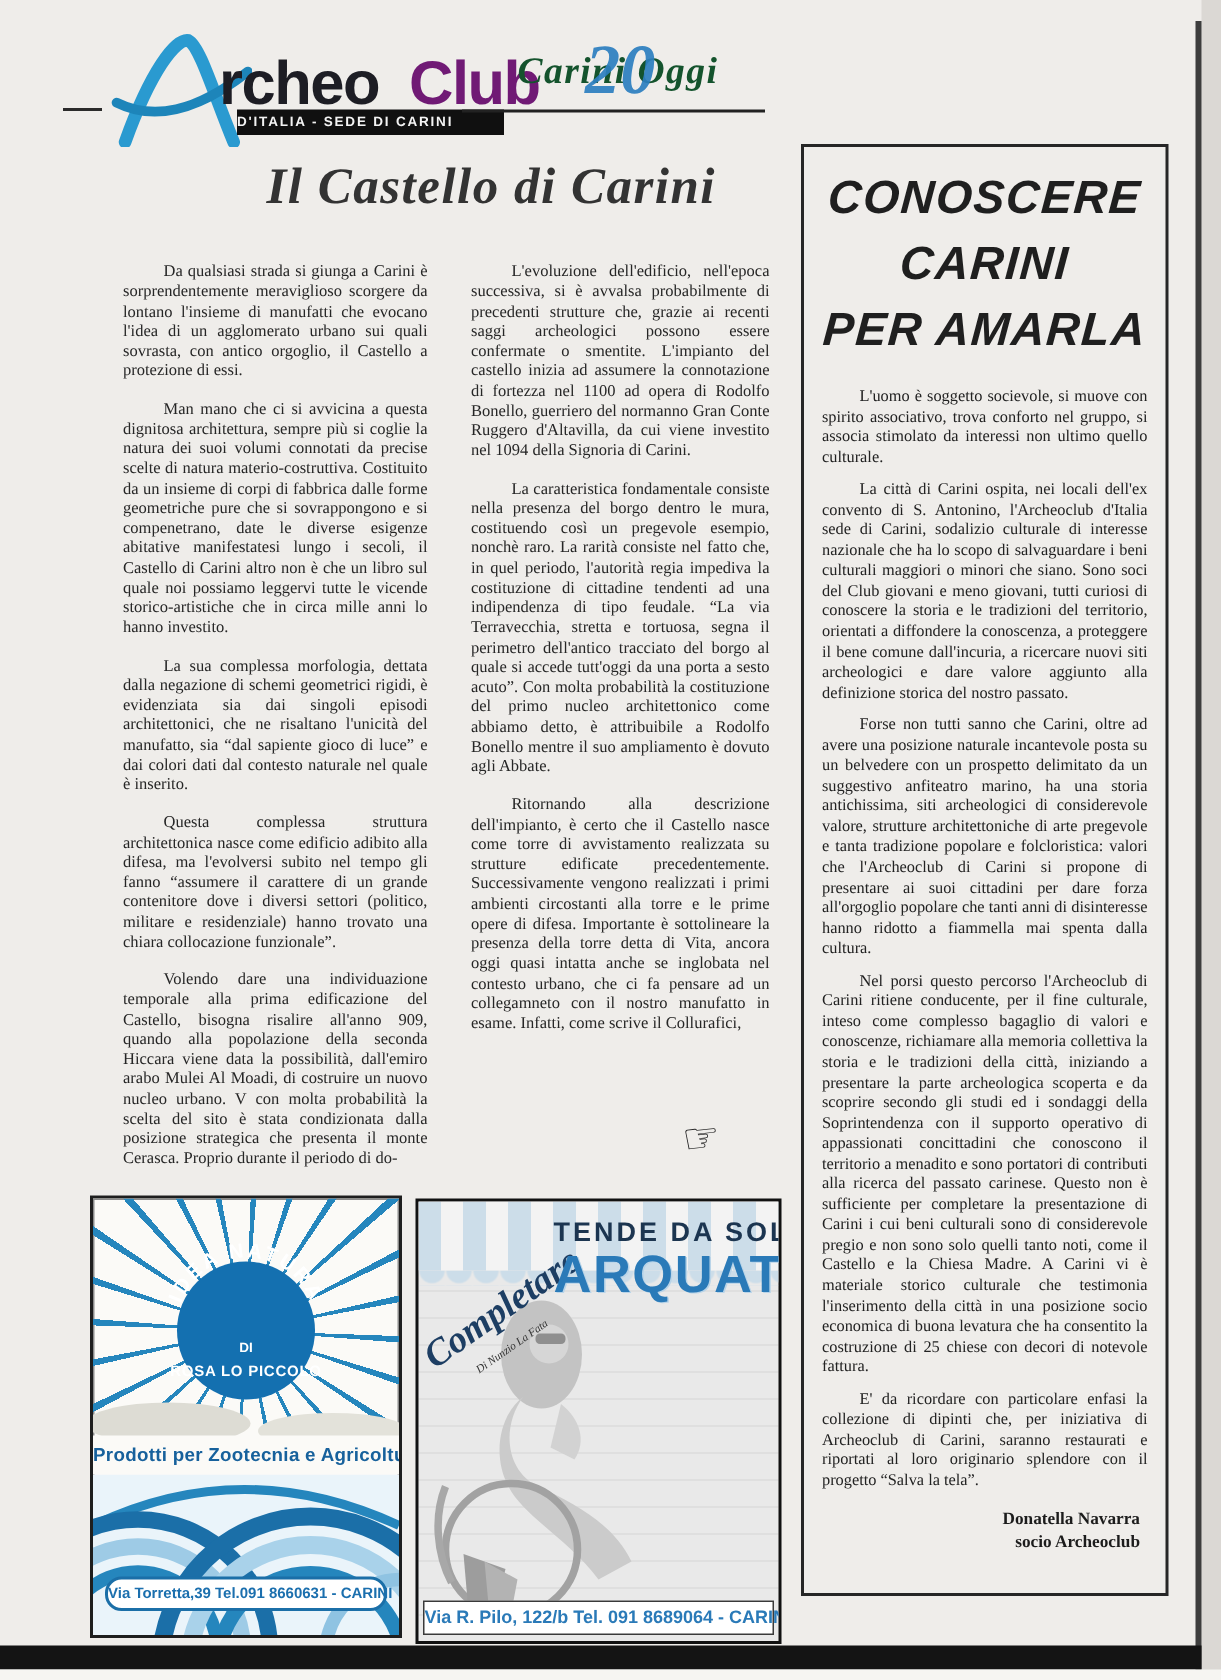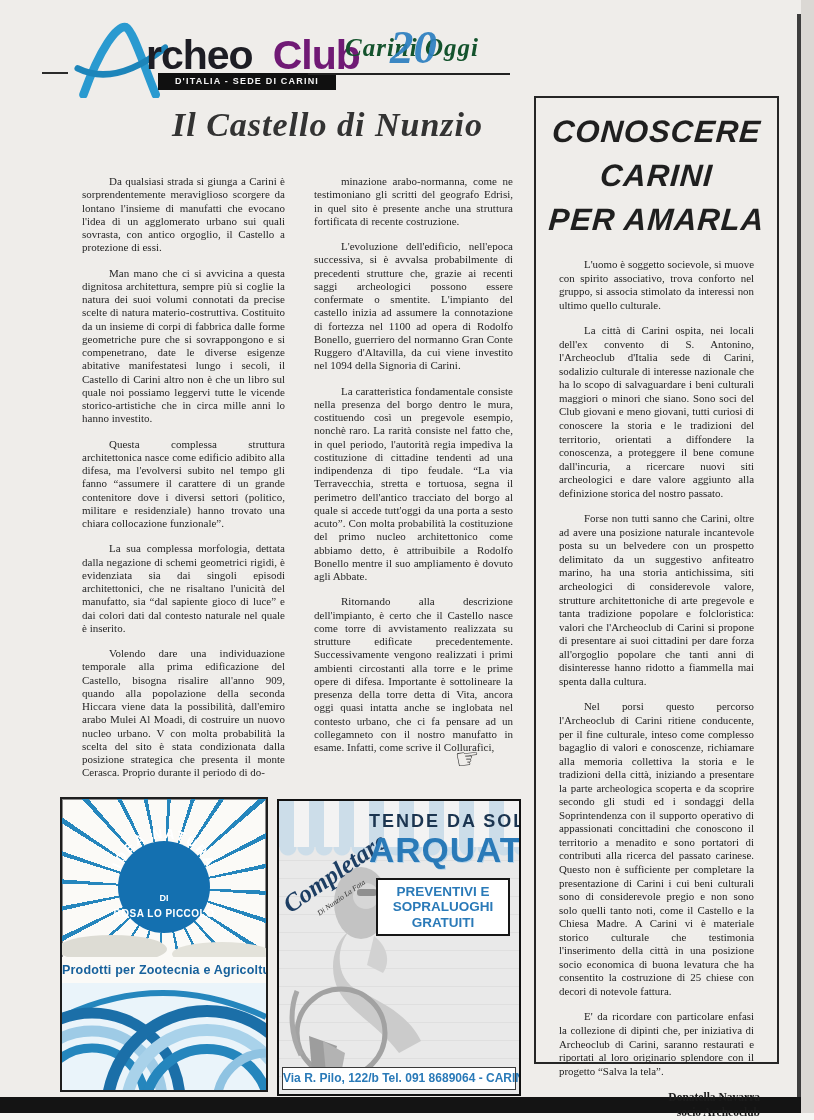--- a/index.html
+++ b/index.html
@@ -12,42 +12,42 @@
   #bottom-bar{left:0;top:1097px;width:801px;height:16px;background:#141414;}
   #below-bar{left:0;top:1113px;width:814px;height:7px;background:#f6f5f2;}
   
   #left-rule{left:42px;top:72px;width:26px;height:2px;background:#2b2b2b;}
   #archeo-a{left:74px;top:20px;width:94px;height:78px;}
   #logo-text{left:146px;top:32px;font-family:"Liberation Sans",sans-serif;font-weight:bold;
              font-size:41px;letter-spacing:-1px;color:#1d1d24;white-space:nowrap;}
   #logo-text .club{color:#701a75;margin-left:20px;}
   #logo-banner{left:158px;top:73px;width:178px;height:17px;background:#101010;color:#f3f3f3;
                font-family:"Liberation Sans",sans-serif;font-size:9px;font-weight:bold;
-               letter-spacing:1.2px;text-align:center;line-height:17px;white-space:nowrap;}
+               letter-spacing:1.2px;text-align:left;line-height:17px;white-space:nowrap;}
   #masthead{left:345px;top:34px;font-size:25px;font-style:italic;font-weight:bold;
             letter-spacing:1px;color:#14532d;white-space:nowrap;}
   #masthead-number{left:390px;top:20px;font-size:47px;font-style:italic;font-weight:bold;
                    color:#2c7fc0;opacity:.92;}
   #masthead-rule{left:308px;top:73px;width:202px;height:2px;background:#222;}
   
   #article-title{left:100px;top:106px;width:455px;text-align:center;font-size:34px;
                  font-style:italic;font-weight:bold;color:#333;letter-spacing:1px;}
   .col{top:163px;font-size:11px;line-height:13.25px;text-align:justify;color:#262626;}
   #col1{left:70px;width:227px;}
   #col2{left:302px;width:223px;}
   .col p{margin:12px;text-indent:27px;}
   #pointer-hand{left:455px;top:742px;font-family:"DejaVu Sans",sans-serif;font-size:28px;
                 color:#1d1d1d;transform:rotate(-6deg);}
   
   #sidebar{left:534px;top:96px;width:219px;height:952px;border:2px solid #262626;
            padding:12px 11px 0 11px;background:rgba(255,255,255,0.0);}
   .sb-title{font-family:"Liberation Sans",sans-serif;font-weight:bold;font-style:italic;
             font-size:31px;line-height:44px;letter-spacing:1px;text-align:center;color:#1f1f1f;
             transform:skewX(-4deg);}
-  .sb-p{margin:12px;margin-top:8px;font-size:10.9px;line-height:13.55px;text-align:justify;
+  .sb-p{margin:1px;margin-top:8px;font-size:10.9px;line-height:13.55px;text-align:justify;
         text-indent:25px;color:#222;}
   .sb-p.first{margin-top:16px;}
   #signature{margin-top:12px;text-align:right;font-weight:bold;font-size:11.5px;
              line-height:15px;color:#1c1c1c;padding-right:6px;}
   
   #ad-idea{left:60px;top:797px;width:204px;height:291px;background:#fbfaf7;
            border:2px solid #1e1e1e;box-shadow:inset 0 0 0 1px #8a8a8a;overflow:hidden;}
   #rays{left:0;top:0;width:204px;height:152px;
         background:repeating-conic-gradient(from 2deg at 50% 58%,#2586bd 0deg 2.4deg,transparent 2.4deg 15deg);}
   #sun-svg{left:0;top:0;width:204px;height:160px;}
@@ -101,32 +101,31 @@
 </svg>
 
 <div class="abs" id="logo-text"><span>rcheo</span><span class="club">Club</span></div>
 
 <div class="abs" id="logo-banner">D'ITALIA - SEDE DI CARINI</div>
 
 <div class="abs" id="masthead">Carini Oggi</div>
 <div class="abs" id="masthead-number">20</div>
 <div class="abs" id="masthead-rule"></div>
 
-<div class="abs" id="article-title">Il Castello di Nunzio</div>
+<div class="abs" id="article-title">Il Castello di Carini</div>
 
 <div class="abs col" id="col1">
   <p>Da qualsiasi strada si giunga a Carini è sorprendentemente meraviglioso scorgere da lontano l'insieme di manufatti che evocano l'idea di un agglomerato urbano sui quali sovrasta, con antico orgoglio, il Castello a protezione di essi.</p>
   <p>Man mano che ci si avvicina a questa dignitosa architettura, sempre più si coglie la natura dei suoi volumi connotati da precise scelte di natura materio-costruttiva. Costituito da un insieme di corpi di fabbrica dalle forme geometriche pure che si sovrappongono e si compenetrano, date le diverse esigenze abitative manifestatesi lungo i secoli, il Castello di Carini altro non è che un libro sul quale noi possiamo leggervi tutte le vicende storico-artistiche che in circa mille anni lo hanno investito.</p>
+  <p>La sua complessa morfologia, dettata dalla negazione di schemi geometrici rigidi, è evidenziata sia dai singoli episodi architettonici, che ne risaltano l'unicità del manufatto, sia “dal sapiente gioco di luce” e dai colori dati dal contesto naturale nel quale è inserito.</p>
   <p>Questa complessa struttura architettonica nasce come edificio adibito alla difesa, ma l'evolversi subito nel tempo gli fanno “assumere il carattere di un grande contenitore dove i diversi settori (politico, militare e residenziale) hanno trovato una chiara collocazione funzionale”.</p>
-  <p>La sua complessa morfologia, dettata dalla negazione di schemi geometrici rigidi, è evidenziata sia dai singoli episodi architettonici, che ne risaltano l'unicità del manufatto, sia “dal sapiente gioco di luce” e dai colori dati dal contesto naturale nel quale è inserito.</p>
   <p>Volendo dare una individuazione temporale alla prima edificazione del Castello, bisogna risalire all'anno 909, quando alla popolazione della seconda Hiccara viene data la possibilità, dall'emiro arabo Mulei Al Moadi, di costruire un nuovo nucleo urbano. V con molta probabilità la scelta del sito è stata condizionata dalla posizione strategica che presenta il monte Cerasca. Proprio durante il periodo di do-</p>
 </div>
 
 <div class="abs col" id="col2">
-  <p>minazione arabo-normanna, come ne testimoniano gli scritti del geografo Edrisi, in quel sito è presente anche una struttura fortificata di recente costruzione.</p>
   <p>L'evoluzione dell'edificio, nell'epoca successiva, si è avvalsa probabilmente di precedenti strutture che, grazie ai recenti saggi archeologici possono essere confermate o smentite. L'impianto del castello inizia ad assumere la connotazione di fortezza nel 1100 ad opera di Rodolfo Bonello, guerriero del normanno Gran Conte Ruggero d'Altavilla, da cui viene investito nel 1094 della Signoria di Carini.</p>
   <p>La caratteristica fondamentale consiste nella presenza del borgo dentro le mura, costituendo così un pregevole esempio, nonchè raro. La rarità  consiste nel fatto che, in quel periodo, l'autorità regia impediva la costituzione di cittadine tendenti ad una indipendenza di tipo feudale. “La via Terravecchia, stretta e tortuosa, segna il perimetro dell'antico tracciato del borgo al quale si accede tutt'oggi da una porta a sesto acuto”. Con molta probabilità la costituzione del primo nucleo architettonico come abbiamo detto, è attribuibile a Rodolfo Bonello mentre il suo ampliamento è dovuto agli Abbate.</p>
   <p>Ritornando alla descrizione dell'impianto, è certo che il Castello nasce come torre di avvistamento realizzata su strutture edificate precedentemente. Successivamente vengono realizzati i primi ambienti circostanti alla torre e le prime opere di difesa. Importante è sottolineare la presenza della torre detta di Vita, ancora oggi quasi intatta anche se inglobata nel contesto urbano, che ci fa pensare ad un collegamneto con il nostro manufatto in esame. Infatti, come scrive il Collurafici,</p>
 </div>
 
 <div class="abs" id="pointer-hand">☞</div>
 
 <div class="abs" id="sidebar">
   <div class="sb-title">CONOSCERE</div>
   <div class="sb-title">CARINI</div>
@@ -162,20 +161,21 @@
     <rect x="0" y="0" width="204" height="107" fill="#eaf4fa"></rect>
     <path d="M0 34 Q 100 -14 204 34" fill="none" stroke="#2586bd" stroke-width="6"></path>
     <circle cx="30" cy="118" r="88" fill="none" stroke="#1b6fa8" stroke-width="11"></circle>
     <circle cx="30" cy="118" r="70" fill="none" stroke="#9ecbe6" stroke-width="11"></circle>
     <circle cx="30" cy="118" r="53" fill="none" stroke="#2586bd" stroke-width="9"></circle>
     <circle cx="145" cy="128" r="100" fill="none" stroke="#1b6fa8" stroke-width="12"></circle>
     <circle cx="145" cy="128" r="81" fill="none" stroke="#a9d2ea" stroke-width="12"></circle>
     <circle cx="145" cy="128" r="62" fill="none" stroke="#2586bd" stroke-width="10"></circle>
     <circle cx="205" cy="120" r="50" fill="none" stroke="#8fc3e2" stroke-width="9"></circle>
   </svg>
+  <div class="abs" id="idea-pill">Via Torretta,39 Tel.091 8660631 - CARINI</div>
 </div>
 
 <div class="abs" id="ad-arquati">
   <div class="abs" id="awning"></div>
   <div class="abs" id="awning-scallop"></div>
 
   <svg class="abs" id="model-svg" viewBox="0 0 170 232">
     <ellipse cx="82" cy="62" rx="27" ry="36" fill="#c3c3c3"></ellipse>
     <circle cx="87" cy="55" r="13" fill="#d6d6d6"></circle>
     <rect x="78" y="48" width="20" height="7" rx="3" fill="#8f8f8f"></rect>
@@ -186,21 +186,16 @@
     <path d="M30 195 L58 205 L38 288 Z" fill="#9d9d9d"></path>
     <path d="M44 200 L66 212 L52 286 Z" fill="#b3b3b3"></path>
   </svg>
 
   <div class="abs" id="arq-script">Completare</div>
   <div class="abs" id="arq-script-sub">Di Nunzio La Fata</div>
 
   <div class="abs" id="arq-right">
     <div id="arq-kicker">TENDE DA SOLE</div>
     <div id="arq-brand">ARQUATI</div>
-    <div id="arq-offer">
-      <div>PREVENTIVI E</div>
-      <div>SOPRALUOGHI</div>
-      <div>GRATUITI</div>
-    </div>
   </div>
 
   <div class="abs" id="arq-address">Via R. Pilo, 122/b Tel. 091 8689064 - CARINI</div>
 </div>
 
 </body></html>

